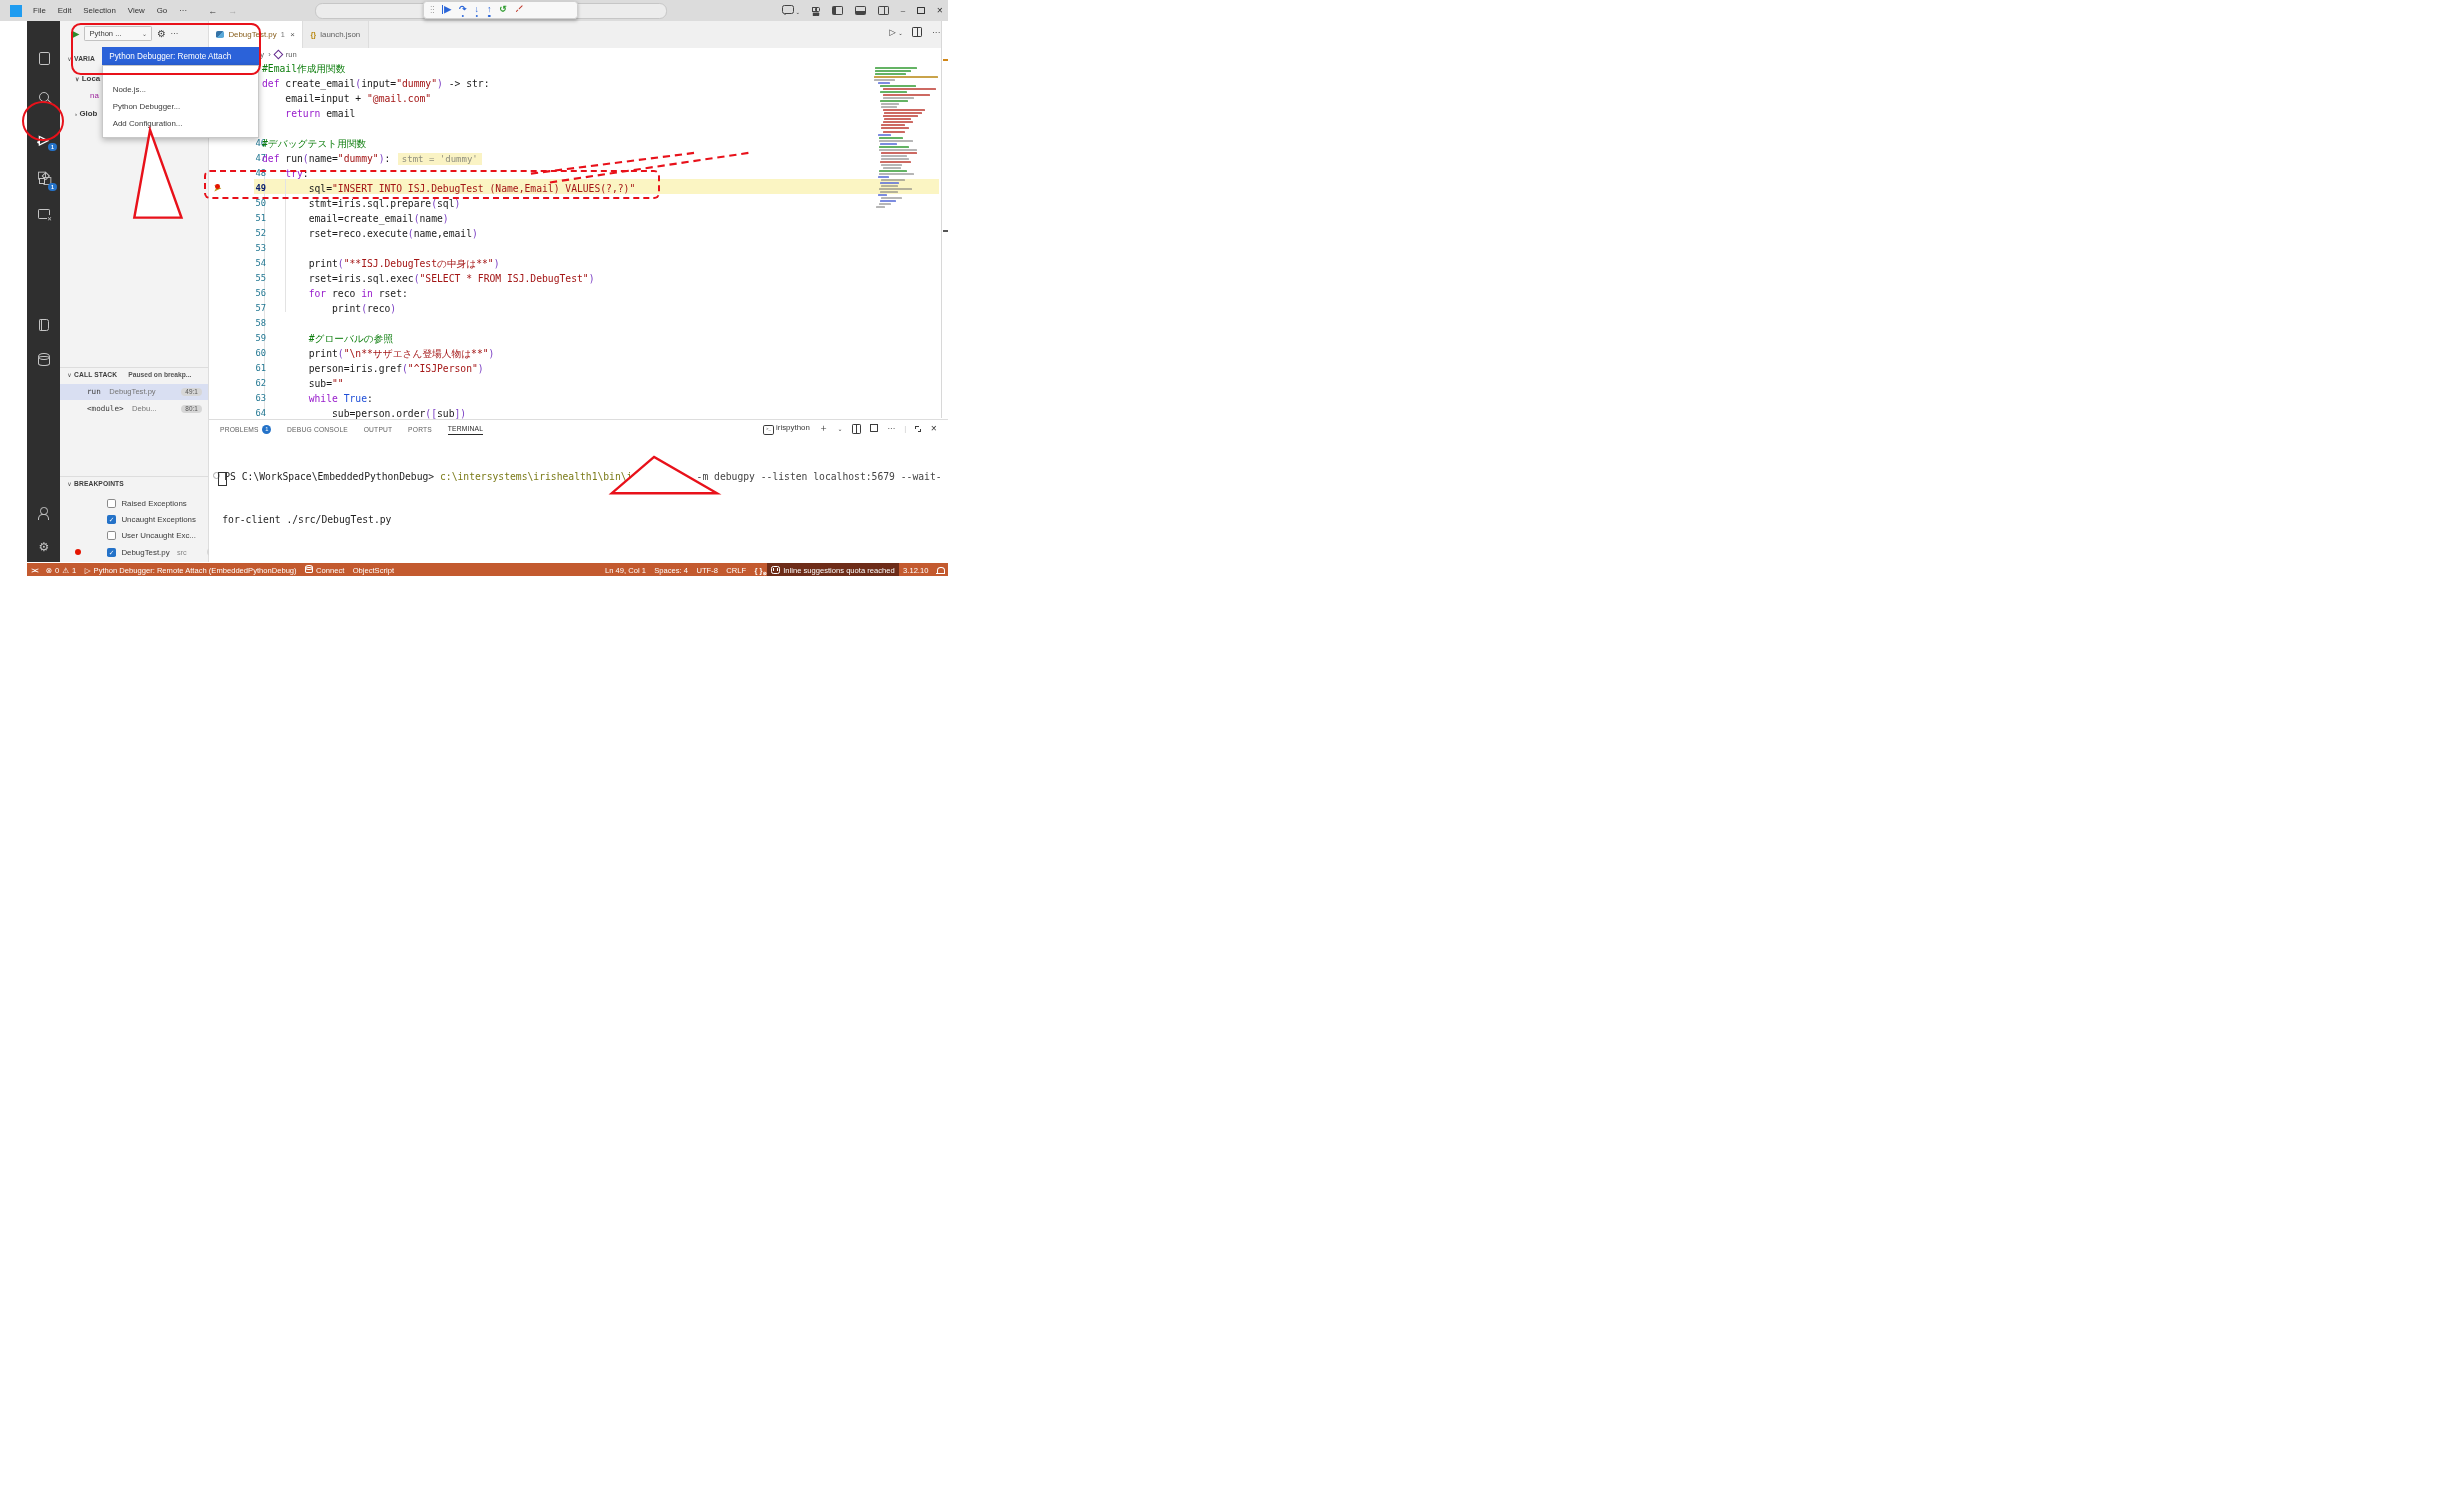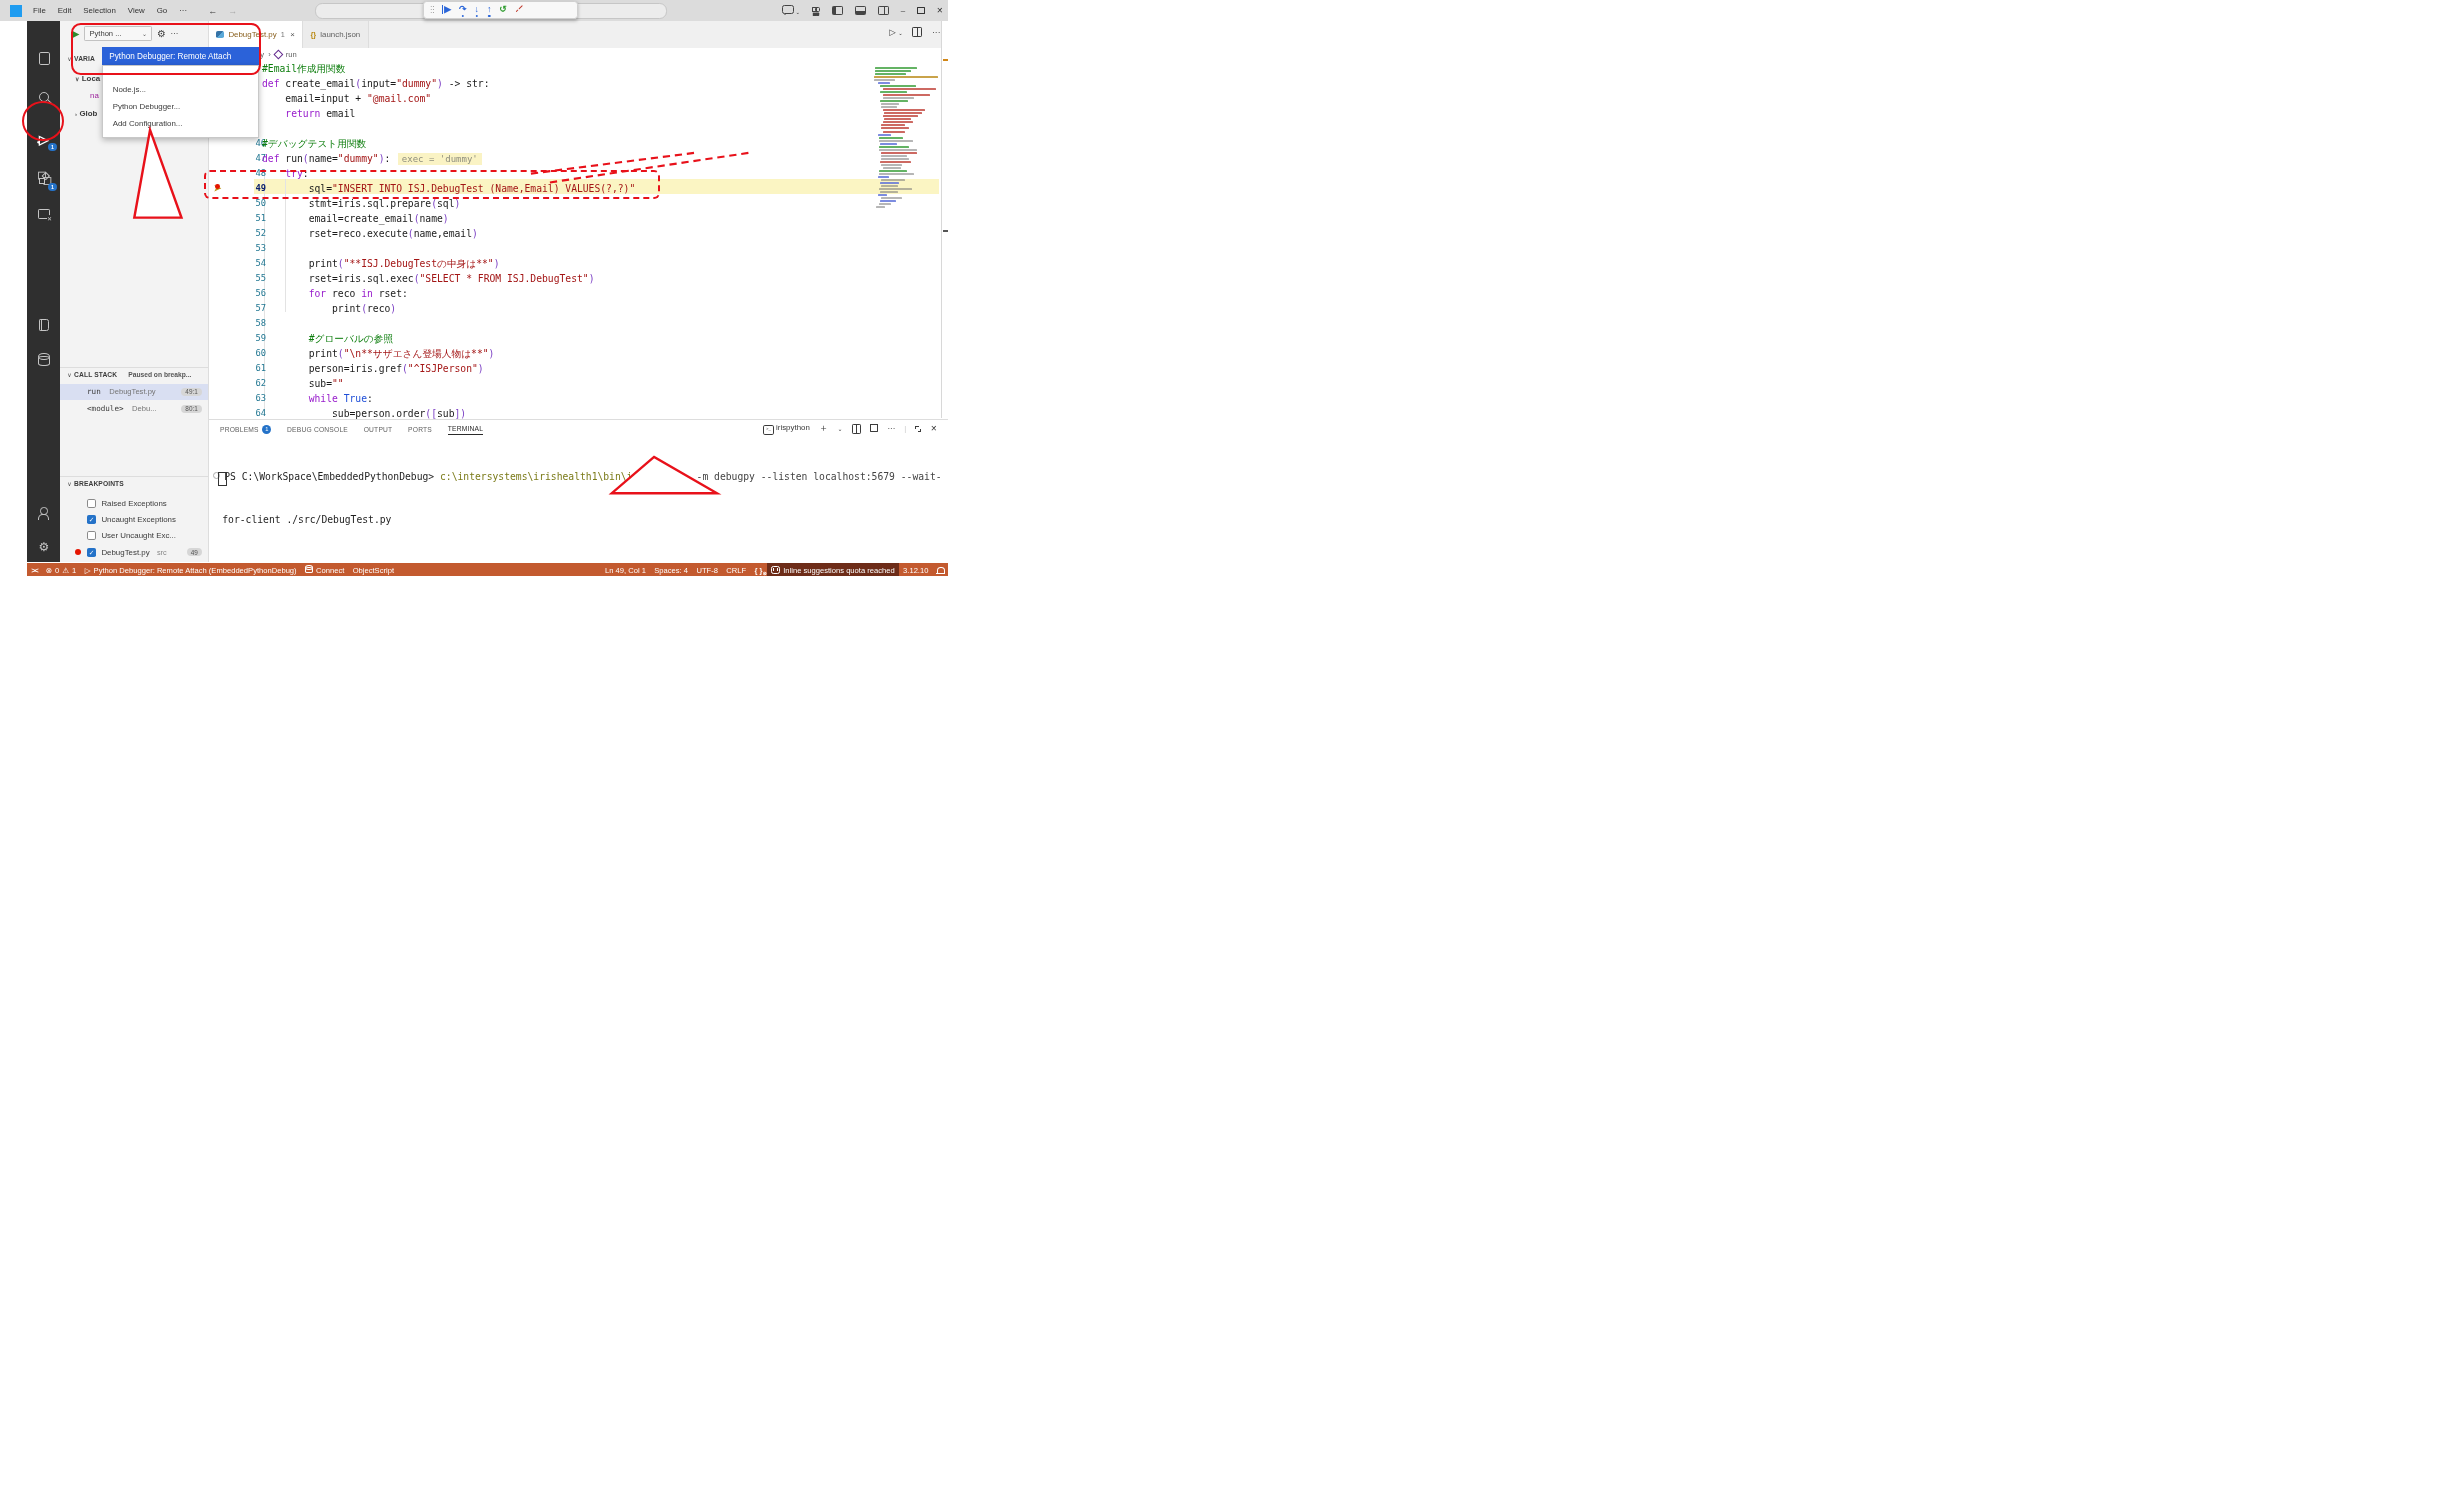--- a/index.html
+++ b/index.html
@@ -84,21 +84,21 @@
   #cfgbox{width:68px;height:14.5px;border:0.6px solid #c2c2c2;background:#f7f7f7;border-radius:1.2px;
           display:flex;align-items:center;justify-content:space-between;padding:0 4.2px;box-sizing:border-box;font-size:7.6px;}
   .shdr{font-weight:bold;font-size:6.7px;color:#3b3b3b;letter-spacing:0.1px;}
   .chev{font-size:6px;color:#555;margin-right:2.4px;}
   .purple{color:#9b1f9b;}
   .sect-sep{position:absolute;left:0;width:148px;border-top:0.6px solid #ddd;}
   .csrow{position:absolute;left:0;width:148px;height:15.7px;display:flex;align-items:center;}
   .csrow .fn{font-family:"DejaVu Sans Mono",monospace;font-size:7.6px;margin-left:27px;}
   .csrow .file{color:#767676;margin-left:8.5px;font-size:7.6px;}
   .pill{margin-left:auto;margin-right:6px;background:#d6d6d6;color:#555;border-radius:5.4px;font-size:6.4px;padding:0.6px 4.2px;}
-  .bprow{position:absolute;left:0;width:148px;height:16.3px;display:flex;align-items:center;}
+  .bprow{position:absolute;left:0;width:148px;height:16.3px;display:flex;align-items:center;padding-left:20px;}
   .cb{width:9px;height:9px;border-radius:1.8px;margin-left:27px;box-sizing:border-box;flex:none;}
   .cb.off{border:0.8px solid #8a8a8a;background:#fff;}
   .cb.on{background:#2472c8;color:#fff;font-size:6.7px;line-height:9px;text-align:center;}
   .reddot{position:absolute;left:14.5px;width:6.7px;height:6.7px;border-radius:50%;background:#e51400;}
   .bplabel{margin-left:5.4px;}
   .bpmeta{color:#888;margin-left:7.3px;font-size:7.3px;}
 
   
   #editor{position:absolute;left:209px;top:21px;width:740px;height:397px;background:#fff;}
   #tabstrip{position:absolute;left:0;top:0;width:740px;height:27px;background:#f0f0f0;display:flex;}
@@ -394,21 +394,21 @@
         <div>63</div>
         <div>64</div>
       </div>
     <div id="codearea">
         <div class="cl"><span class="tk-c">#Email作成用関数</span></div>
         <div class="cl"><span class="tk-k">def </span><span class="tk-v">create_email</span><span class="tk-p">(</span><span class="tk-v">input=</span><span class="tk-s">"dummy"</span><span class="tk-p">)</span><span class="tk-v"> -&gt; str:</span></div>
         <div class="cl"><span class="tk-v">    email=input + </span><span class="tk-s">"@mail.com"</span></div>
         <div class="cl"><span class="tk-v">    </span><span class="tk-k">return</span><span class="tk-v"> email</span></div>
         <div class="cl">&nbsp;</div>
         <div class="cl"><span class="tk-c">#デバッグテスト用関数</span></div>
-        <div class="cl"><span class="tk-k">def </span><span class="tk-v">run</span><span class="tk-p">(</span><span class="tk-v">name=</span><span class="tk-s">"dummy"</span><span class="tk-p">)</span><span class="tk-v">:</span><span class="tk-h">exec = 'dummy'</span></div>
+        <div class="cl"><span class="tk-k">def </span><span class="tk-v">run</span><span class="tk-p">(</span><span class="tk-v">name=</span><span class="tk-s">"dummy"</span><span class="tk-p">)</span><span class="tk-v">:</span><span class="tk-h">stmt = 'dummy'</span></div>
         <div class="cl"><span class="tk-v">    </span><span class="tk-k">try</span><span class="tk-v">:</span></div>
         <div class="cl"><span class="tk-v">        sql=</span><span class="tk-s">"INSERT INTO ISJ.DebugTest (Name,Email) VALUES(?,?)"</span></div>
         <div class="cl"><span class="tk-v">        stmt=iris.sql.prepare</span><span class="tk-p">(</span><span class="tk-v">sql</span><span class="tk-p">)</span></div>
         <div class="cl"><span class="tk-v">        email=create_email</span><span class="tk-p">(</span><span class="tk-v">name</span><span class="tk-p">)</span></div>
         <div class="cl"><span class="tk-v">        rset=reco.execute</span><span class="tk-p">(</span><span class="tk-v">name,email</span><span class="tk-p">)</span></div>
         <div class="cl">&nbsp;</div>
         <div class="cl"><span class="tk-v">        print</span><span class="tk-p">(</span><span class="tk-s">"**ISJ.DebugTestの中身は**"</span><span class="tk-p">)</span></div>
         <div class="cl"><span class="tk-v">        rset=iris.sql.exec</span><span class="tk-p">(</span><span class="tk-s">"SELECT * FROM ISJ.DebugTest"</span><span class="tk-p">)</span></div>
         <div class="cl"><span class="tk-v">        </span><span class="tk-k">for</span><span class="tk-v"> reco </span><span class="tk-k">in</span><span class="tk-v"> rset:</span></div>
         <div class="cl"><span class="tk-v">            print</span><span class="tk-p">(</span><span class="tk-v">reco</span><span class="tk-p">)</span></div>

